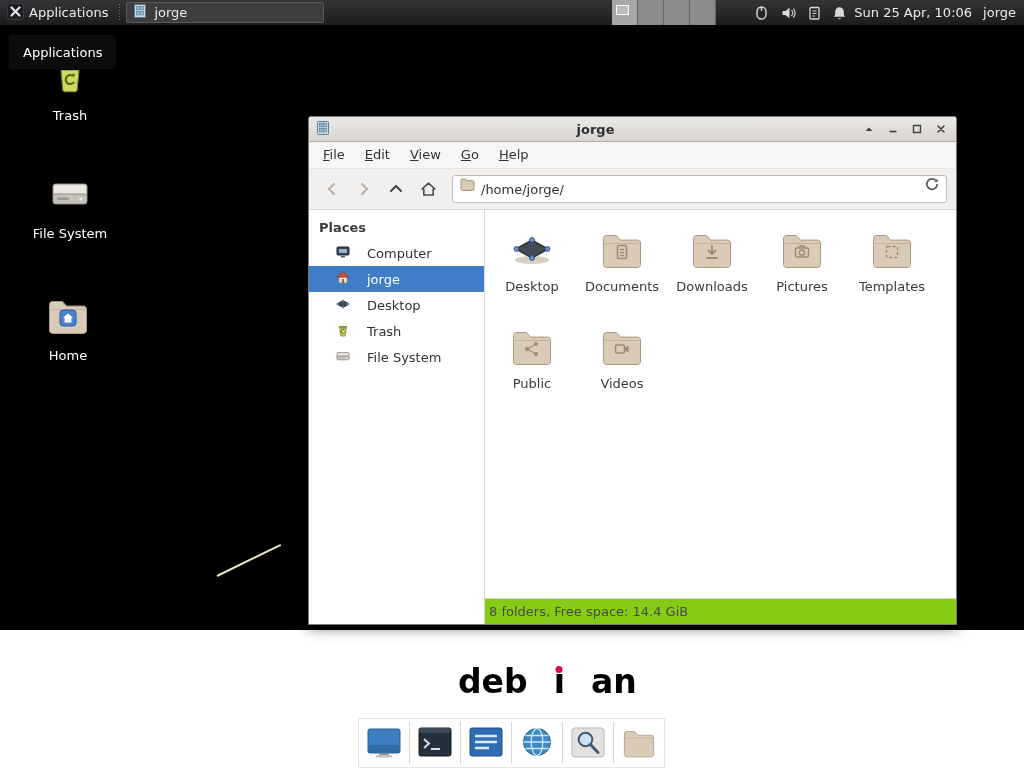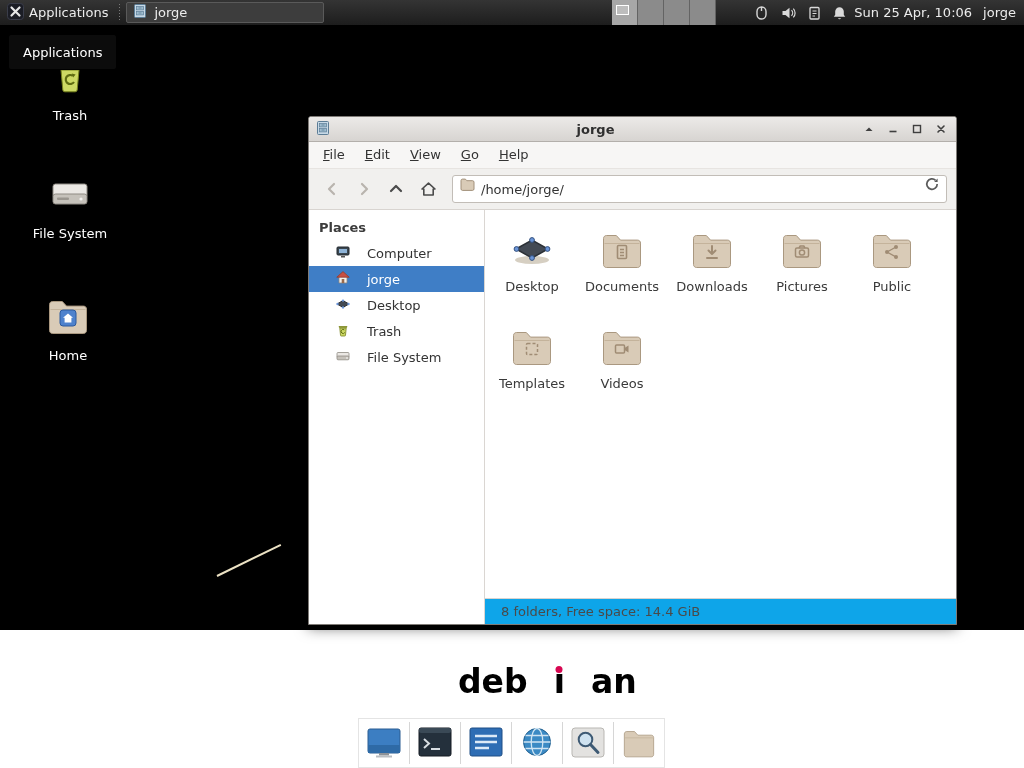--- a/index.html
+++ b/index.html
@@ -76,22 +76,22 @@
   .sitem { height:26px; display:flex; align-items:center; gap:16px; padding-left:26px; color:#333; }
   .sitem.sel { background:#3f7ec6; color:#fff; }
   .rightpane { flex:1; display:flex; flex-direction:column; min-width:0; }
   .iconview { flex:1; background:#fff; padding:16px 0 0 2px; display:grid;
               grid-template-columns:repeat(5,90px); grid-auto-rows:97px; align-content:start; }
   .file { display:flex; flex-direction:column; align-items:center; }
   .ficon { position:relative; width:48px; height:48px; margin-bottom:5px; }
   .ficon svg.base { position:absolute; inset:0; }
   .ficon svg.emb  { position:absolute; left:50%; top:54%; transform:translate(-50%,-50%); }
   .flabel { color:#3a3a3a; }
-  .statusbar { flex:0 0 26px; background:#0ea5e9; border-top:1px solid #d8d4d0;
-               display:flex; align-items:center; padding-left:16px; color:#4a4a4a; }
+  .statusbar { flex:0 0 26px; background:#84cc16; border-top:1px solid #d8d4d0;
+               display:flex; align-items:center; padding-left:4px; color:#4a4a4a; }
 
   
   .dock { position:absolute; left:358px; top:718px; width:307px; height:50px; background:#fff;
           border:1px solid #e4e4e4; display:flex; align-items:center; justify-content:space-evenly; z-index:10; }
   .dsep { width:1px; height:42px; background:#d6d6d6; }
   .dicon { width:38px; height:38px; display:flex; }
 </style>
 </head>
 <body>
 
@@ -397,40 +397,40 @@
           <span class="flabel">Pictures</span>
         </div>
 
         <div class="file">
           <span class="ficon">
             <svg class="base" width="48" height="48" viewBox="0 0 48 48">
                 <path d="M5.5 38.5V12.5c0-1.7 1.3-3 3-3h9.8l4.2 4.6h17c1.7 0 3 1.3 3 3v21.4c0 1.7-1.3 3-3 3h-31c-1.7 0-3-1.3-3-3z" fill="#d9cbb7" stroke="#aa9880"></path>
                 <path d="M6.5 17.5h35" stroke="#c4b39b"></path>
               </svg>
             <svg class="emb" width="18" height="18" viewBox="0 0 18 18">
+                <rect x="3.5" y="3.5" width="11" height="11" rx="1" fill="none" stroke="#a08c74" stroke-width="1.5" stroke-dasharray="3 2"></rect>
+              </svg>
+          </span>
+          <span class="flabel">Templates</span>
+        </div>
+
+        <div class="file">
+          <span class="ficon">
+            <svg class="base" width="48" height="48" viewBox="0 0 48 48">
+                <path d="M5.5 38.5V12.5c0-1.7 1.3-3 3-3h9.8l4.2 4.6h17c1.7 0 3 1.3 3 3v21.4c0 1.7-1.3 3-3 3h-31c-1.7 0-3-1.3-3-3z" fill="#d9cbb7" stroke="#aa9880"></path>
+                <path d="M6.5 17.5h35" stroke="#c4b39b"></path>
+              </svg>
+            <svg class="emb" width="18" height="18" viewBox="0 0 18 18">
                 <circle cx="4" cy="9" r="2" fill="#a08c74"></circle>
                 <circle cx="13" cy="4" r="2" fill="#a08c74"></circle>
                 <circle cx="13" cy="14" r="2" fill="#a08c74"></circle>
                 <path d="M4 9l9-5M4 9l9 5" stroke="#a08c74" stroke-width="1.4"></path>
               </svg>
           </span>
           <span class="flabel">Public</span>
-        </div>
-
-        <div class="file">
-          <span class="ficon">
-            <svg class="base" width="48" height="48" viewBox="0 0 48 48">
-                <path d="M5.5 38.5V12.5c0-1.7 1.3-3 3-3h9.8l4.2 4.6h17c1.7 0 3 1.3 3 3v21.4c0 1.7-1.3 3-3 3h-31c-1.7 0-3-1.3-3-3z" fill="#d9cbb7" stroke="#aa9880"></path>
-                <path d="M6.5 17.5h35" stroke="#c4b39b"></path>
-              </svg>
-            <svg class="emb" width="18" height="18" viewBox="0 0 18 18">
-                <rect x="3.5" y="3.5" width="11" height="11" rx="1" fill="none" stroke="#a08c74" stroke-width="1.5" stroke-dasharray="3 2"></rect>
-              </svg>
-          </span>
-          <span class="flabel">Templates</span>
         </div>
 
         <div class="file">
           <span class="ficon">
             <svg class="base" width="48" height="48" viewBox="0 0 48 48">
                 <path d="M5.5 38.5V12.5c0-1.7 1.3-3 3-3h9.8l4.2 4.6h17c1.7 0 3 1.3 3 3v21.4c0 1.7-1.3 3-3 3h-31c-1.7 0-3-1.3-3-3z" fill="#d9cbb7" stroke="#aa9880"></path>
                 <path d="M6.5 17.5h35" stroke="#c4b39b"></path>
               </svg>
             <svg class="emb" width="18" height="18" viewBox="0 0 18 18">
                 <rect x="2.5" y="5" width="9" height="8" rx="1" fill="none" stroke="#a08c74" stroke-width="1.5"></rect>

